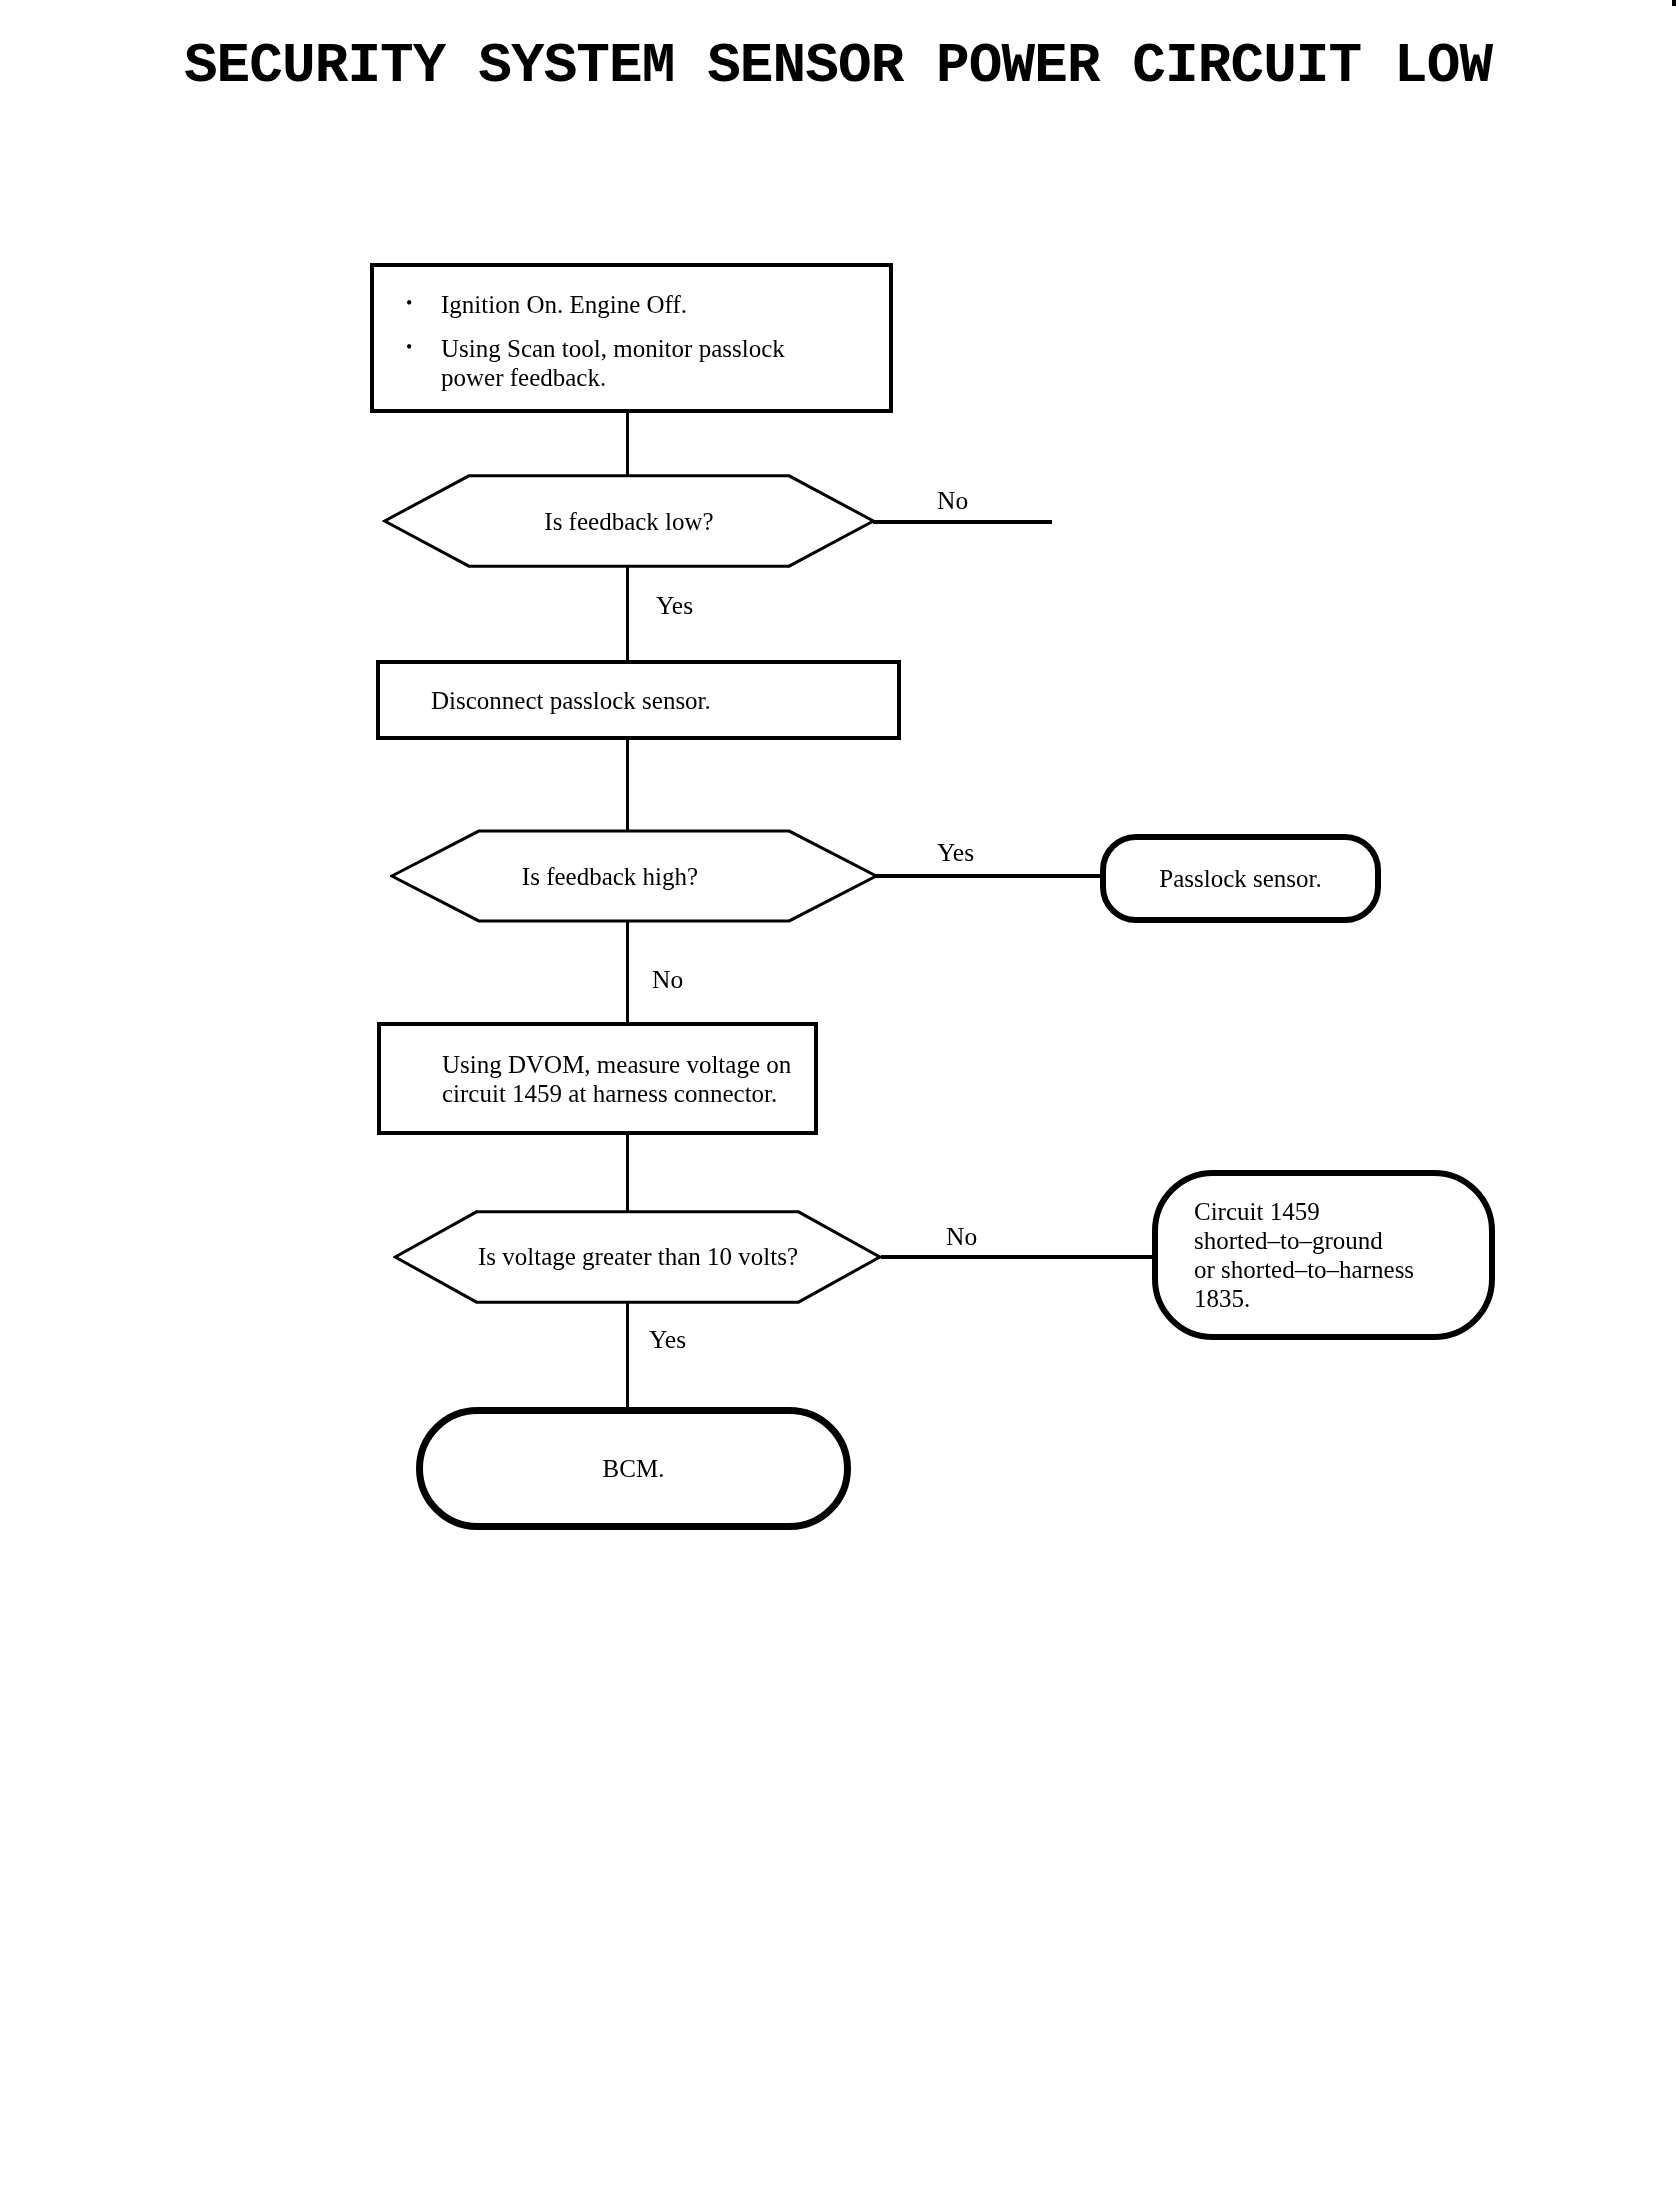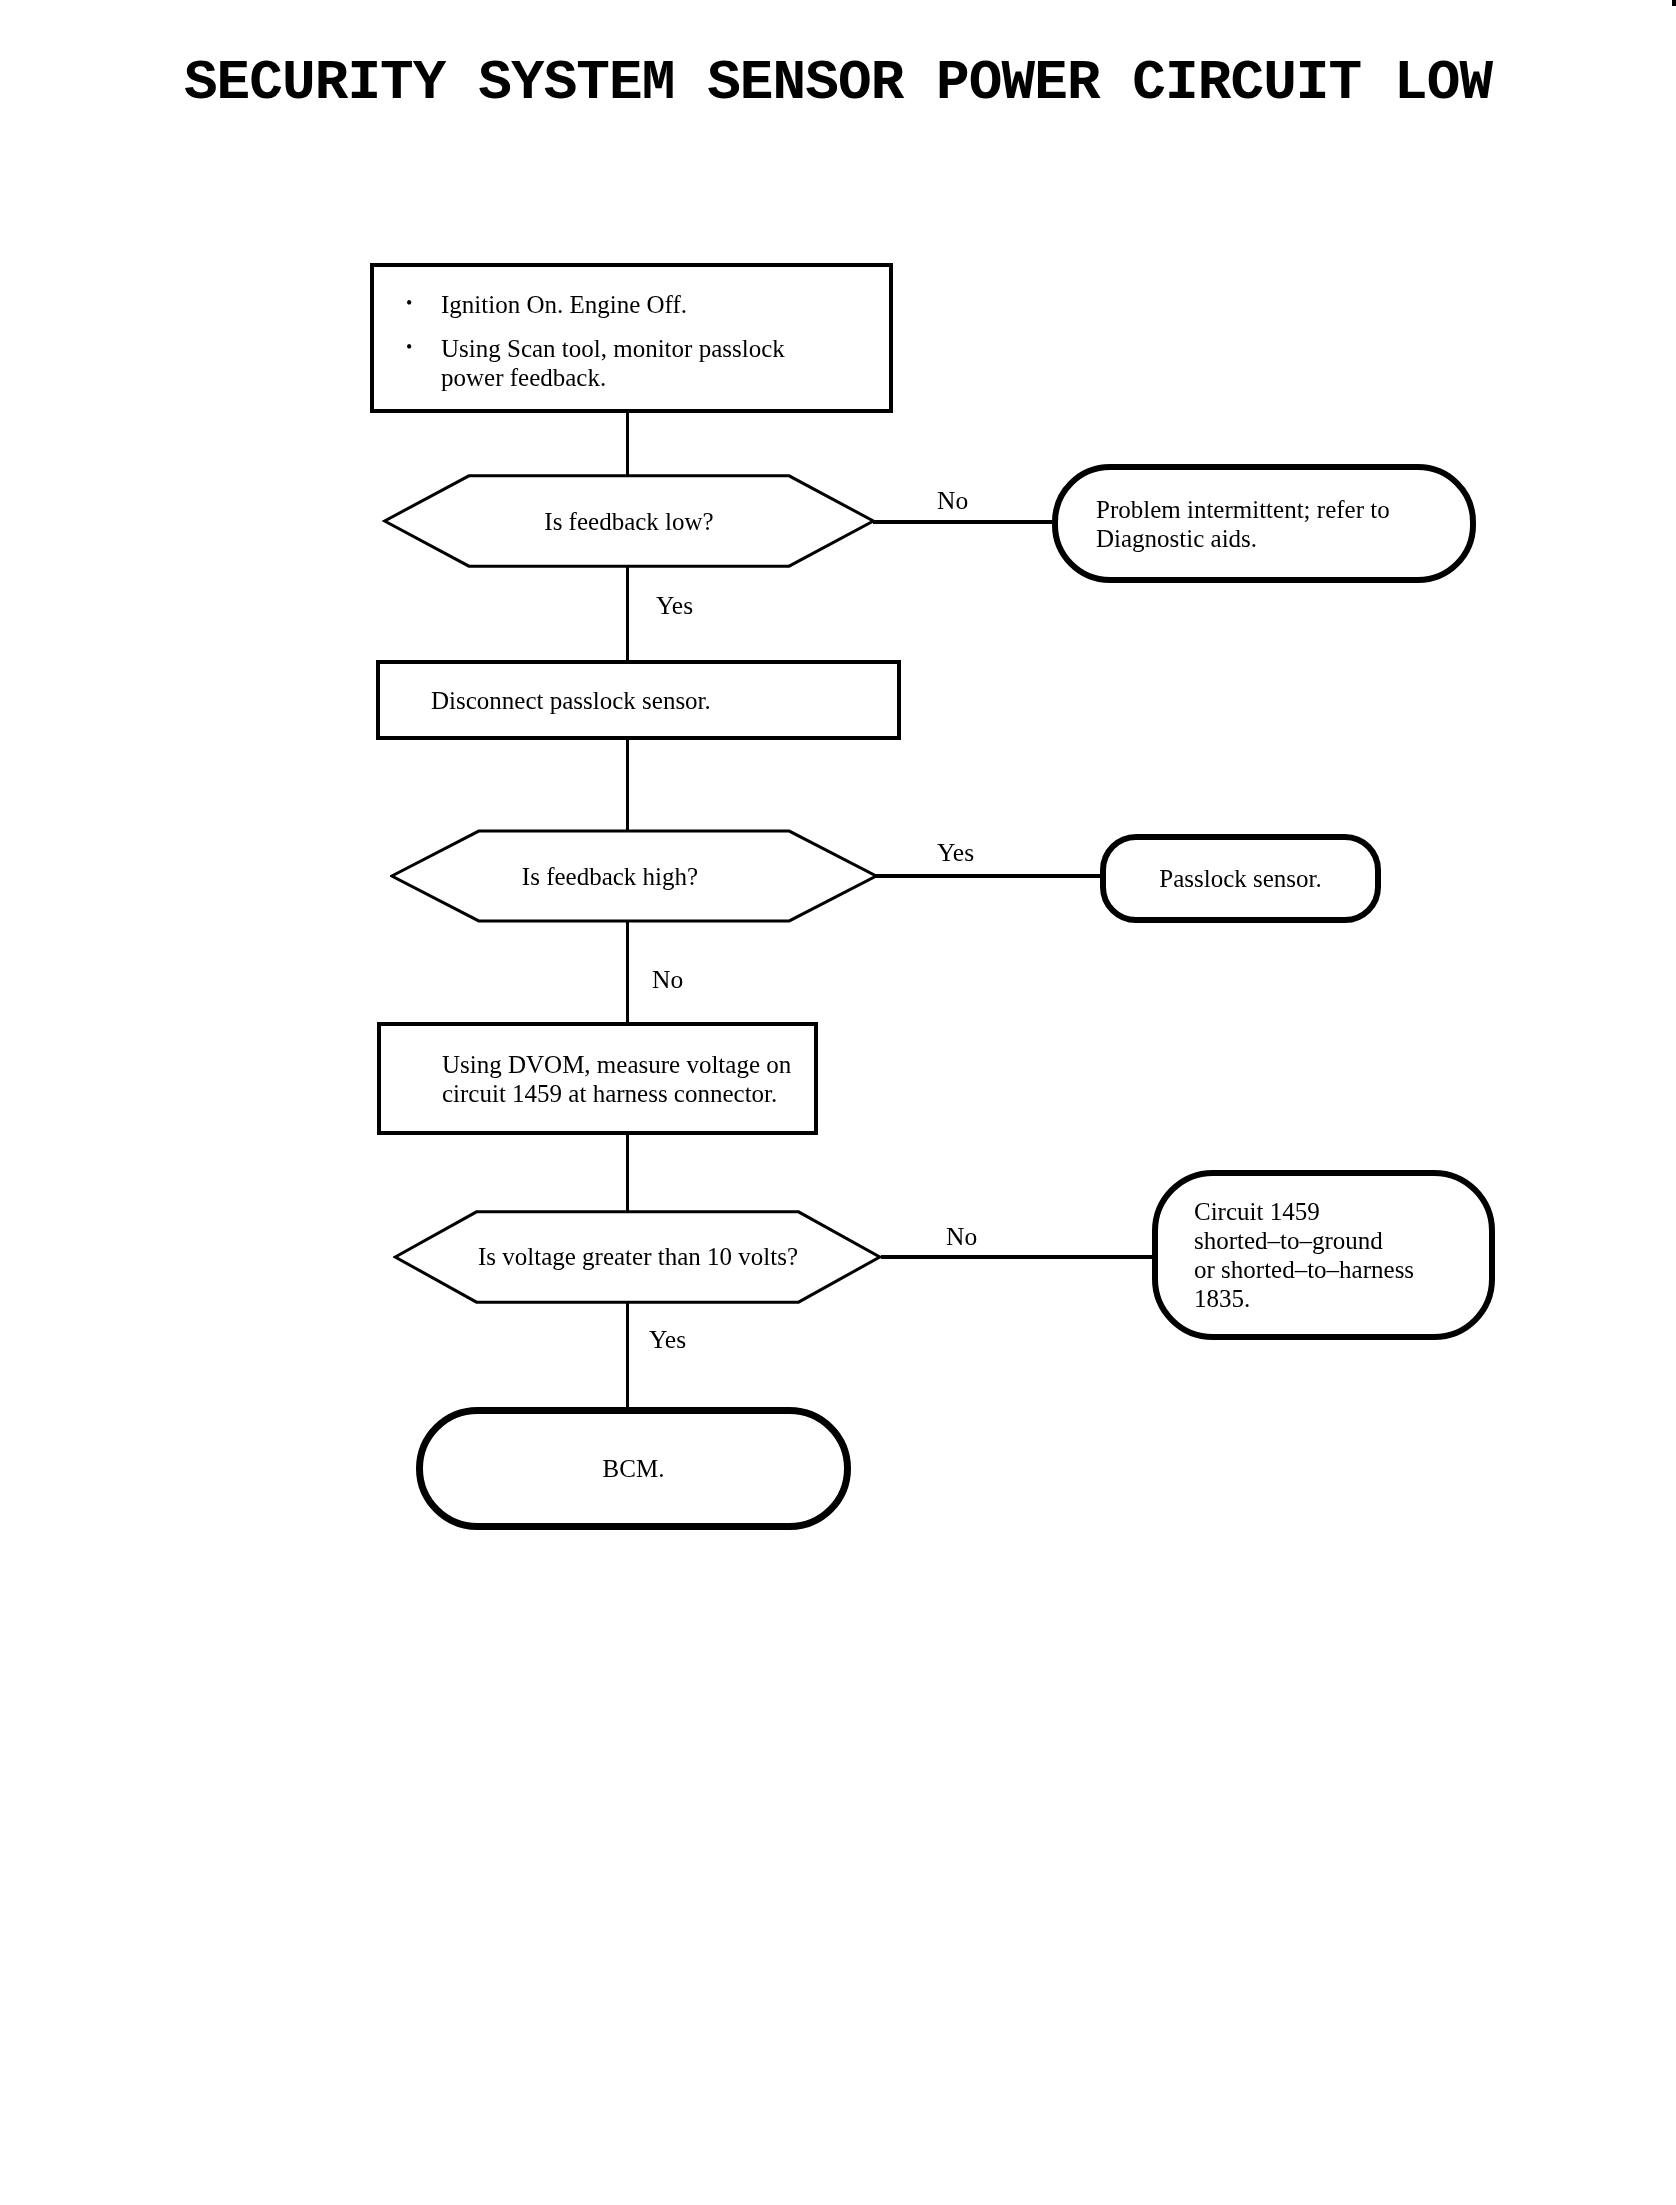--- a/index.html
+++ b/index.html
@@ -8,21 +8,21 @@
     width: 1676px;
     height: 2205px;
     background: #ffffff;
     font-family: "Liberation Serif", serif;
     color: #000000;
     overflow: hidden;
   }
   .title {
     position: absolute;
     top: 34px; left: 0; right: 0;
-    margin: 17px;
+    margin: 0;
     text-align: center;
     font-family: "Liberation Mono", monospace;
     font-weight: bold;
     font-size: 56px;
     letter-spacing: -0.9px;
     white-space: nowrap;
   }
   .rect {
     position: absolute;
     box-sizing: border-box;
@@ -105,24 +105,20 @@
   <div class="vline" style="left:626px; top:412px; width:3px; height:64px;"></div>
 
   <svg class="hex-svg" style="left:382px; top:474px;" width="494" height="94" viewBox="0 0 812 155">
     <polygon points="3,77.5 142,3 670,3 809,77.5 670,152 142,152" fill="#ffffff" stroke="#000000" stroke-width="5"></polygon>
   </svg>
   <div class="hex-text" style="left:384px; top:476px; width:490px; height:91px;">Is feedback low?</div>
 
   <div class="hline" style="left:873px; top:520px; width:179px; height:3.6px;"></div>
   <span class="label" style="left:937px; top:486px;">No</span>
 
-  <div class="stadium proc-center" style="left:1052px; top:464px; width:424px; height:119px; border-radius:58px; padding-left:38px; line-height:28.6px;">
-    <div class="body-text">Problem intermittent; refer to</div>
-    <div class="body-text">Diagnostic aids.</div>
-  </div>
 
   <div class="vline" style="left:626px; top:567px; width:3px; height:93px;"></div>
   <span class="label" style="left:656px; top:591px;">Yes</span>
 
   <div class="rect proc-center" style="left:376px; top:660px; width:525px; height:80px; padding-left:51px;">
     <div class="body-text">Disconnect passlock sensor.</div>
   </div>
 
   <div class="vline" style="left:626px; top:740px; width:3px; height:91px;"></div>
 

